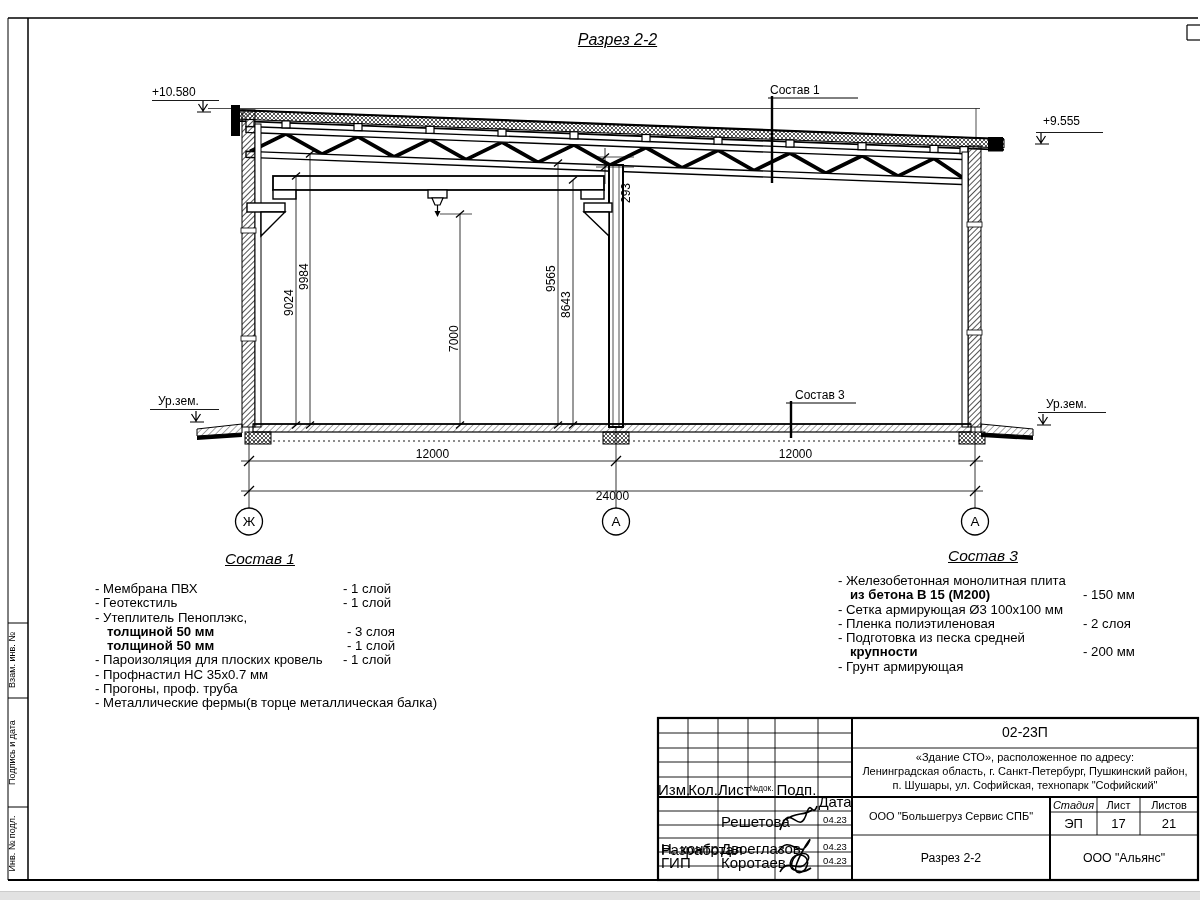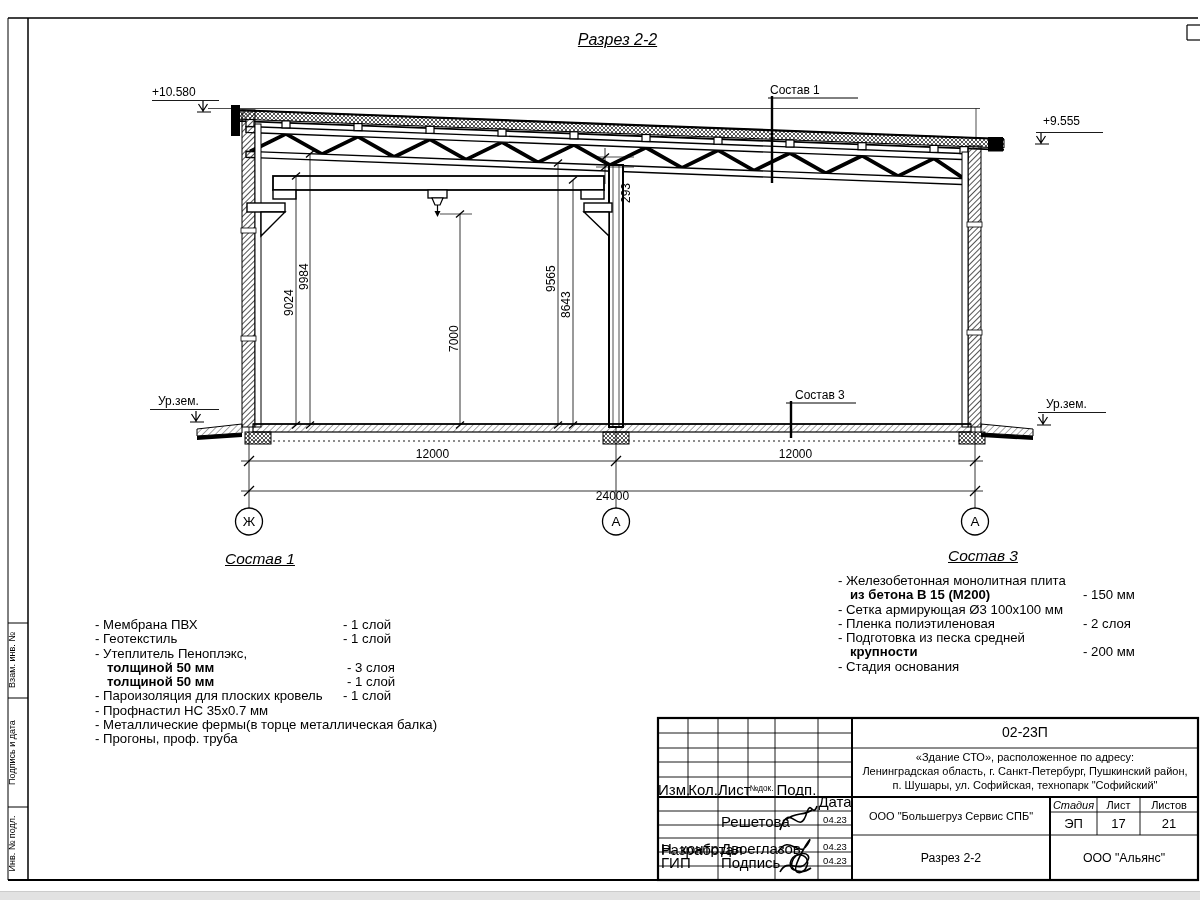--- a/index.html
+++ b/index.html
@@ -249,21 +249,21 @@
 
 <div class="abs dim ctr" style="left:395px;top:447px;width:75px;">12000</div>
 <div class="abs dim ctr" style="left:758px;top:447px;width:75px;">12000</div>
 <div class="abs dim ctr" style="left:575px;top:477px;width:75px;margin-top:12px;">24000</div>
 
 <div class="abs ctr" style="left:235px;top:514px;width:28px;font-size:13.5px;">Ж</div>
 <div class="abs ctr" style="left:602px;top:514px;width:28px;font-size:13.5px;">А</div>
 <div class="abs ctr" style="left:961px;top:514px;width:28px;font-size:13.5px;">А</div>
 
 <div class="abs it u" style="left:225px;top:550px;font-size:15.5px;">Состав 1</div>
-<div class="abs list" style="left:95px;top:618px;width:380px;text-align:center;">
+<div class="abs list" style="left:95px;top:582px;width:380px;text-align:center;">
   <div class="row">
         <span class="nm">- Мембрана ПВХ</span>
         <span class="qt1">- 1 слой</span>
       </div>
   <div class="row">
         <span class="nm">- Геотекстиль</span>
         <span class="qt1">- 1 слой</span>
       </div>
   <div class="row">
         <span class="nm">- Утеплитель Пеноплэкс,</span>
@@ -278,24 +278,24 @@
         <span class="qt1" style="left:252px;">- 1 слой</span>
       </div>
   <div class="row">
         <span class="nm">- Пароизоляция для плоских кровель</span>
         <span class="qt1">- 1 слой</span>
       </div>
   <div class="row">
         <span class="nm">- Профнастил НС 35х0.7 мм</span>
       </div>
   <div class="row">
+        <span class="nm">- Прогоны, проф. труба</span>
+      </div>
+  <div class="row">
         <span class="nm">- Металлические фермы(в торце металлическая балка)</span>
-      </div>
-  <div class="row">
-        <span class="nm">- Прогоны, проф. труба</span>
       </div>
 </div>
 
 <div class="abs it u" style="left:948px;top:547px;font-size:15.5px;">Состав 3</div>
 <div class="abs list" style="left:838px;top:574px;width:340px;">
   <div class="row">
         <span class="nm">- Железобетонная  монолитная плита</span>
       </div>
   <div class="row">
         <span class="nm ind">из бетона В 15 (М200)</span>
@@ -309,21 +309,21 @@
         <span class="qt3">- 2 слоя</span>
       </div>
   <div class="row">
         <span class="nm">- Подготовка из песка средней</span>
       </div>
   <div class="row">
         <span class="nm ind">крупности</span>
         <span class="qt3">- 200 мм</span>
       </div>
   <div class="row">
-        <span class="nm">- Стадия основания</span>
+        <span class="nm">- Грунт армирующая</span>
       </div>
 </div>
 
 
 <div class="abs ctr" style="left:852px;top:724px;width:346px;font-size:14px;">02-23П</div>
 <div class="abs ctr" style="left:856px;top:751px;width:338px;font-size:11px;">«Здание СТО», расположенное по адресу:</div>
 <div class="abs ctr" style="left:856px;top:765px;width:338px;font-size:11px;">Ленинградская область, г. Санкт-Петербург, Пушкинский район,</div>
 <div class="abs ctr" style="left:856px;top:779px;width:338px;font-size:11px;">п. Шушары, ул. Софийская, технопарк "Софийский"</div>
 
 <div class="abs tb ctr" style="left:658px;top:781px;width:30px;">Изм.</div>
@@ -333,21 +333,21 @@
 <div class="abs tb ctr" style="left:775px;top:781px;width:43px;">Подп.</div>
 <div class="abs tb ctr" style="left:818px;top:781px;width:34px;margin-top:12px;">Дата</div>
 
 <div class="abs tb" style="left:661px;top:813px;margin-top:28px;">Разработал</div>
 <div class="abs tb" style="left:721px;top:813px;">Решетова</div>
 <div class="abs tbd ctr" style="left:818px;top:814px;width:34px;">04.23</div>
 <div class="abs tb" style="left:661px;top:840px;">Н. контр.</div>
 <div class="abs tb" style="left:721px;top:840px;">Двоеглазов</div>
 <div class="abs tbd ctr" style="left:818px;top:841px;width:34px;">04.23</div>
 <div class="abs tb" style="left:661px;top:854px;">ГИП</div>
-<div class="abs tb" style="left:721px;top:854px;">Подпись</div>
+<div class="abs tb" style="left:721px;top:854px;">Коротаев</div>
 <div class="abs tbd ctr" style="left:818px;top:855px;width:34px;">04.23</div>
 
 <div class="abs ctr" style="left:854px;top:810px;width:194px;font-size:11px;">ООО "Большегруз Сервис СПБ"</div>
 <div class="abs ctr" style="left:1050px;top:799px;width:47px;font-size:11px;font-style:italic;">Стадия</div>
 <div class="abs ctr" style="left:1097px;top:799px;width:43px;font-size:11px;">Лист</div>
 <div class="abs ctr" style="left:1140px;top:799px;width:58px;font-size:11px;">Листов</div>
 <div class="abs ctr" style="left:1050px;top:816px;width:47px;font-size:13px;">ЭП</div>
 <div class="abs ctr" style="left:1097px;top:816px;width:43px;font-size:13px;">17</div>
 <div class="abs ctr" style="left:1140px;top:816px;width:58px;font-size:13px;">21</div>
 <div class="abs ctr" style="left:852px;top:851px;width:198px;font-size:12.3px;">Разрез 2-2</div>

